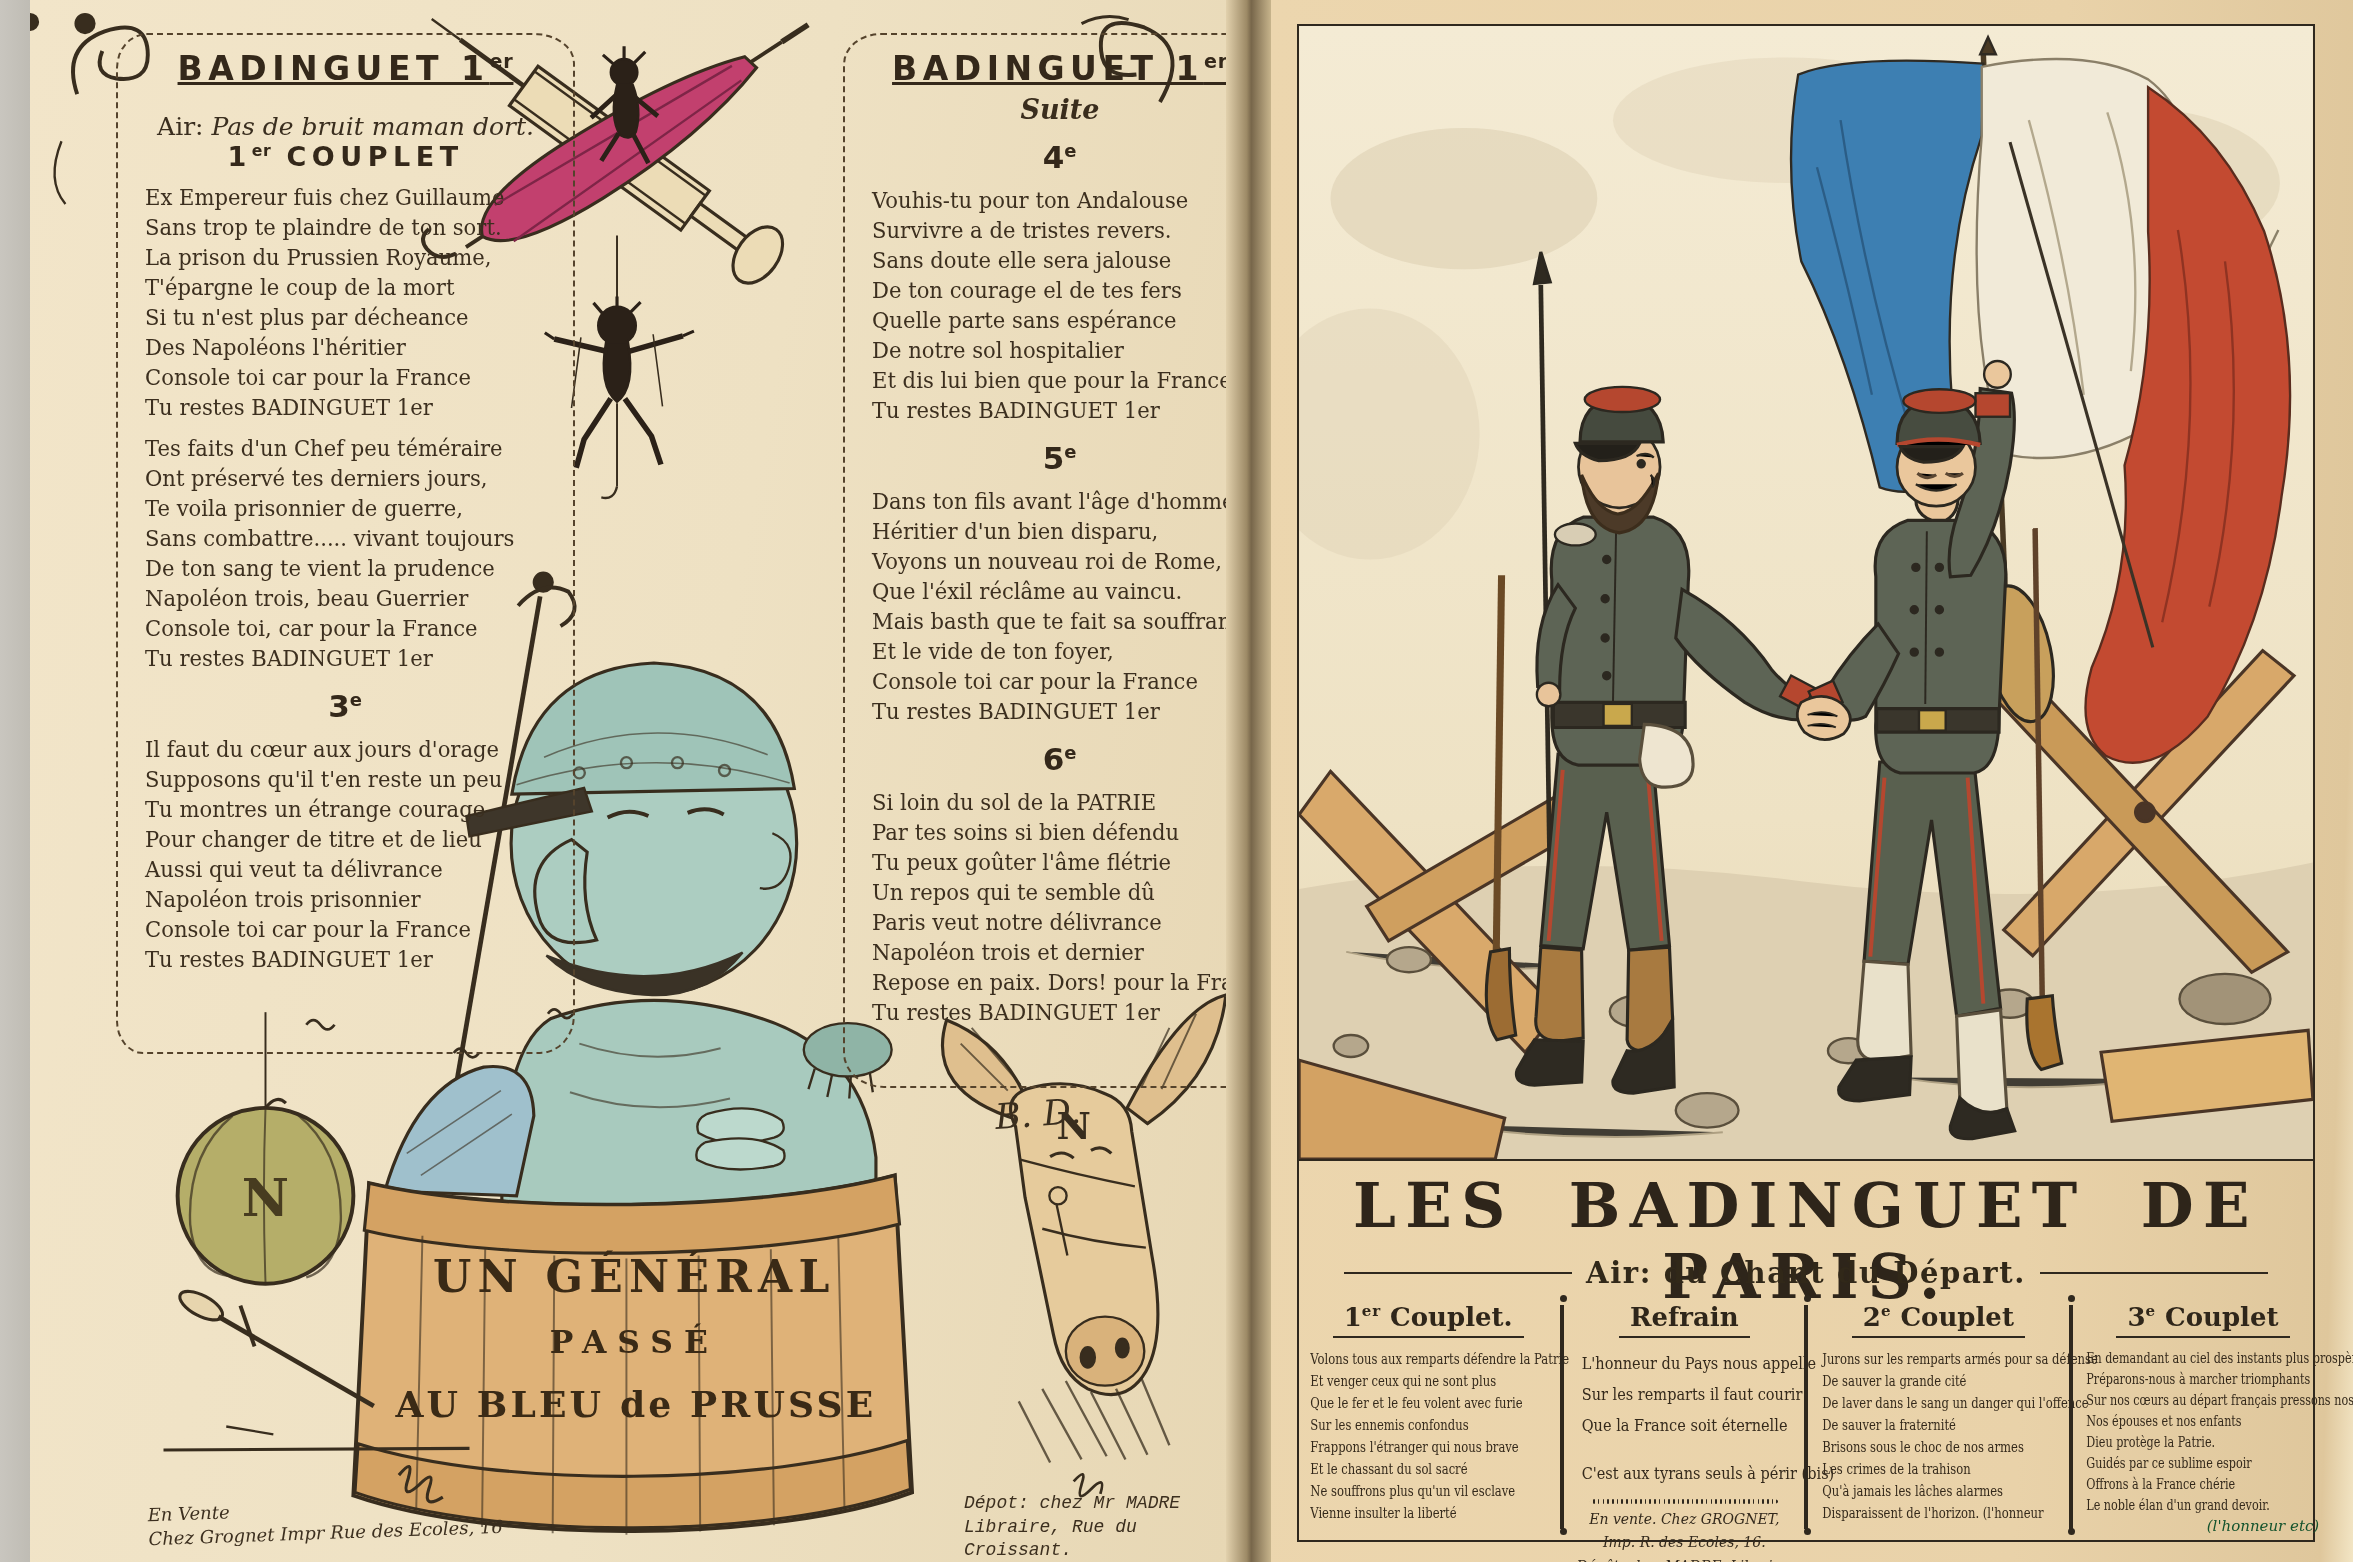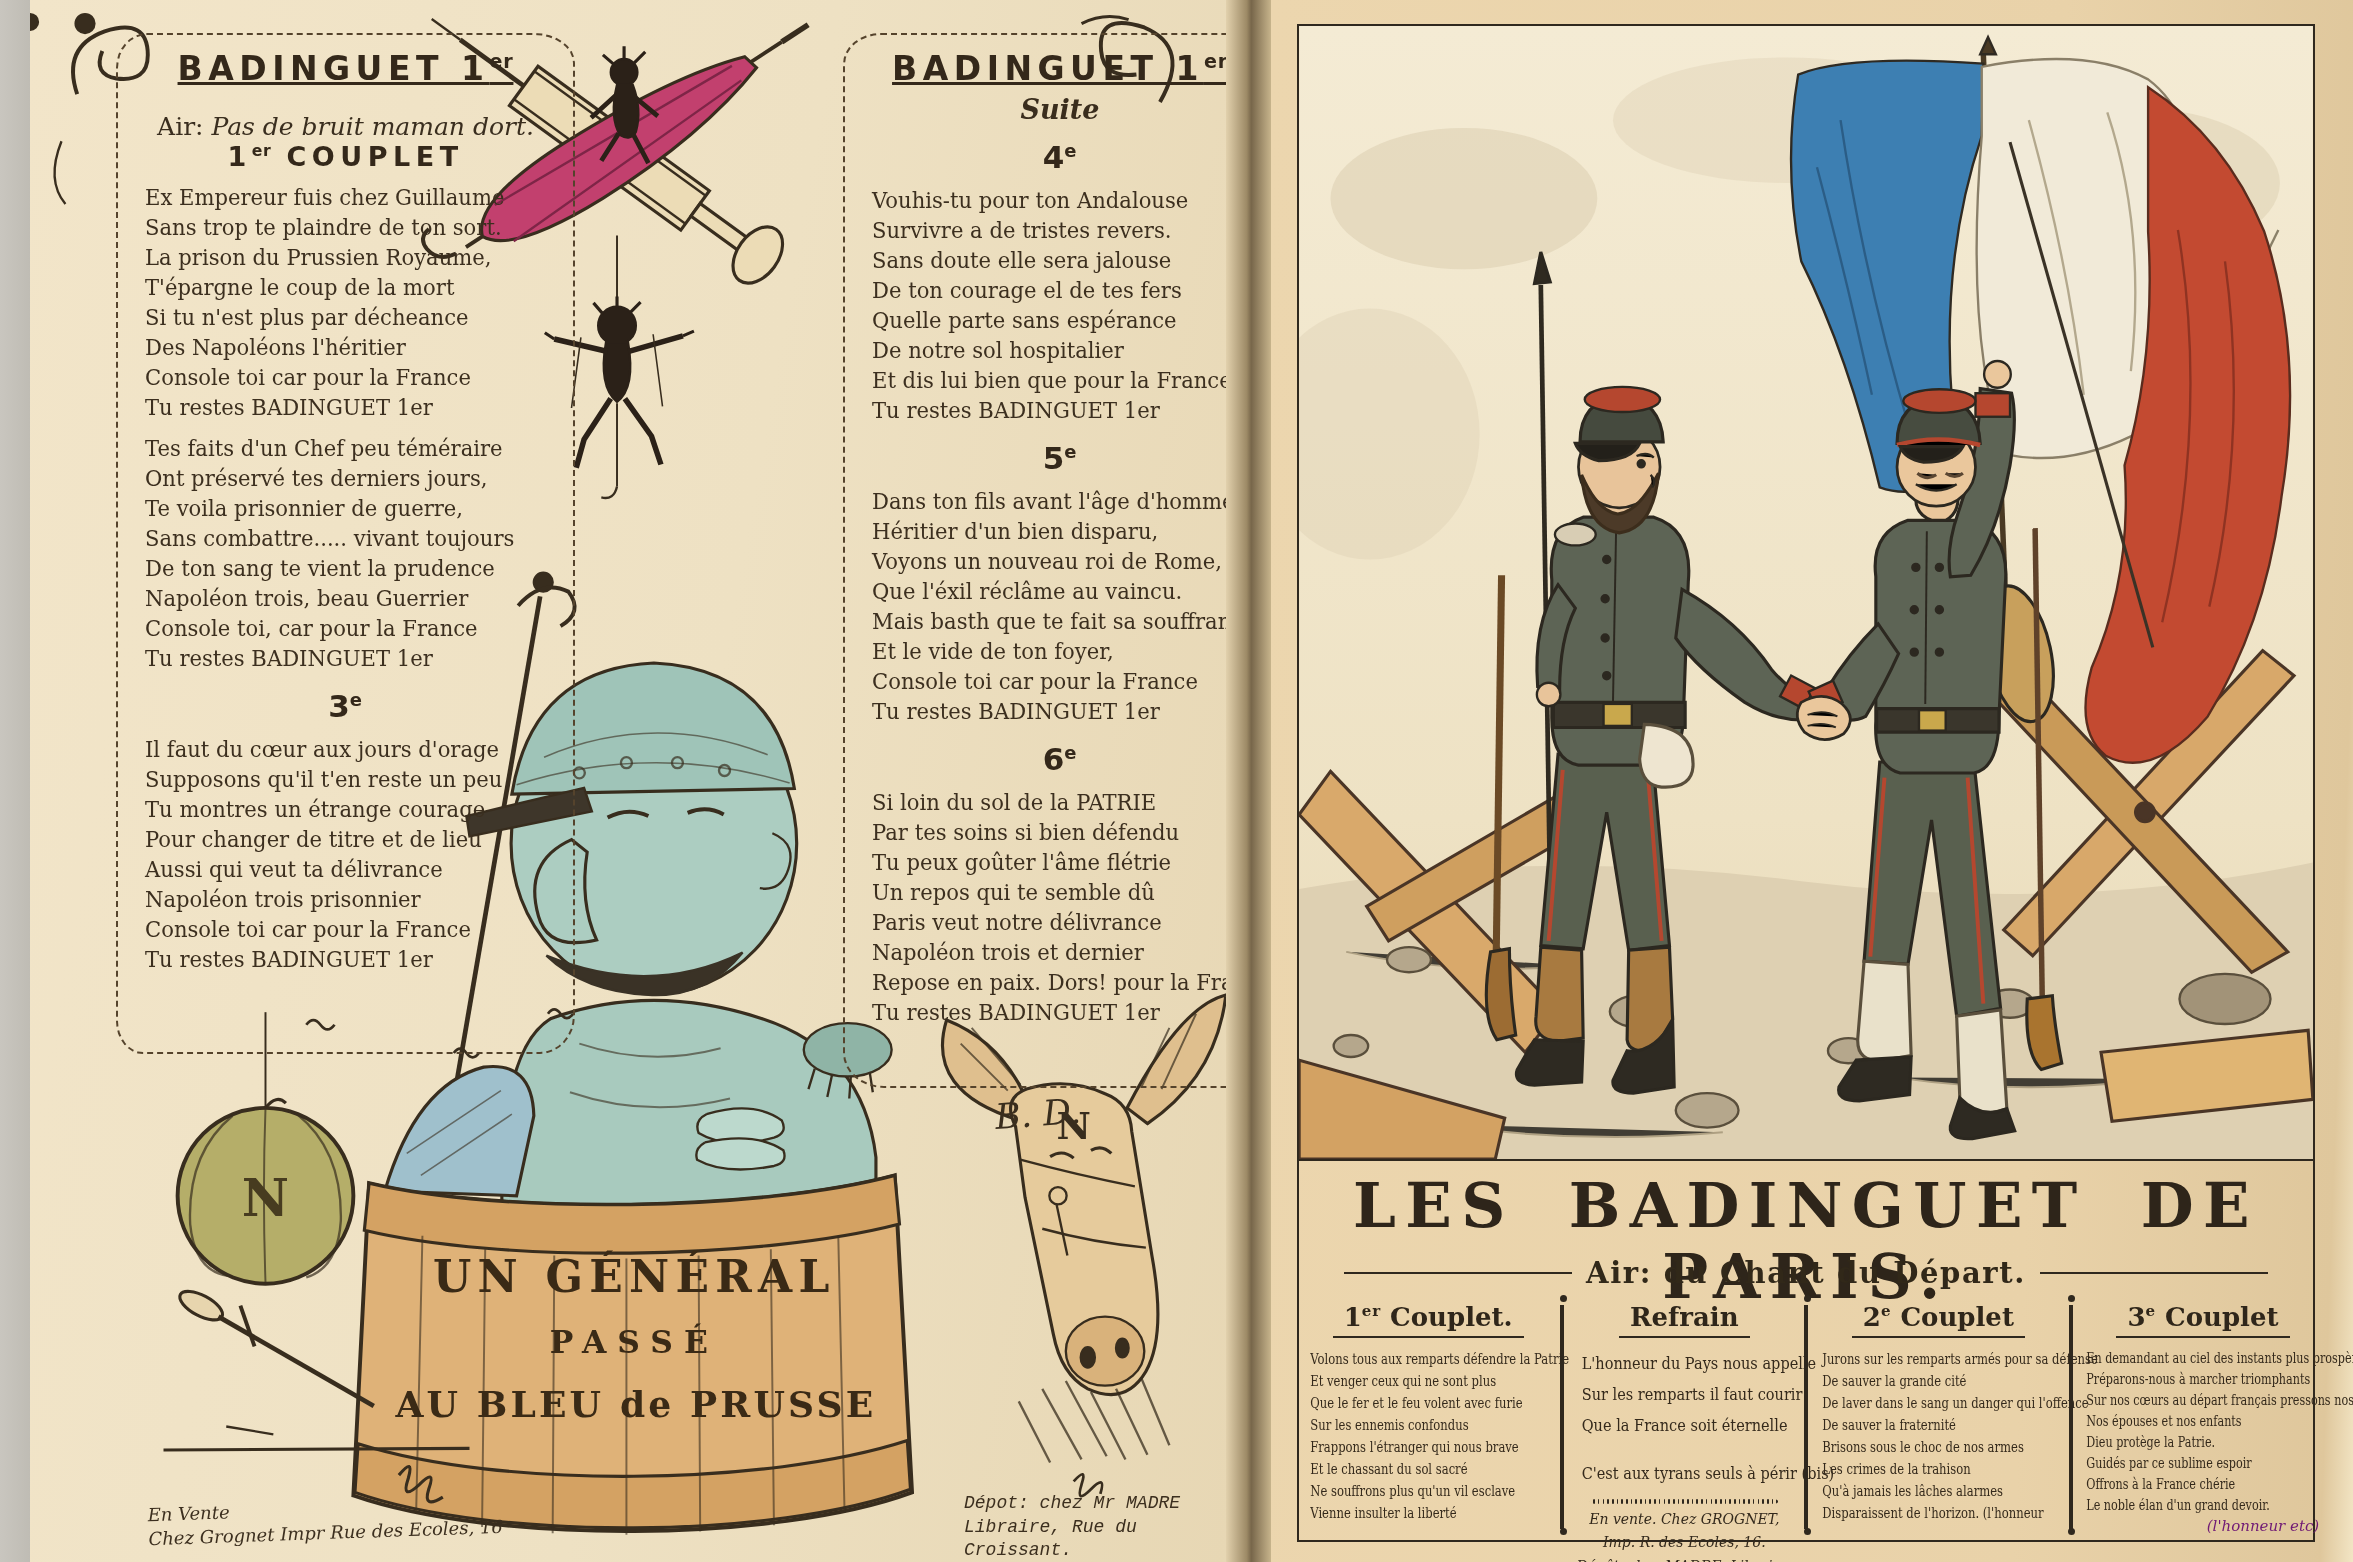--- a/index.html
+++ b/index.html
@@ -57,21 +57,21 @@
   #rp-col4 .rp-verse{font-size:14px;line-height:21px;}
   .rp-sep{width:3.1px;margin:3.1px 7.8px 0 7.8px;border-left:2px solid #2f281e;border-right:2px solid #2f281e;
      position:relative;height:224px;}
   .rp-sep::before,.rp-sep::after{content:"";position:absolute;left:-2.4px;width:7px;height:7px;
      border-radius:50%;background:#2f281e;}
   .rp-sep::before{top:-9.4px;} .rp-sep::after{bottom:-6.3px;}
   .rp-squiggle{margin:7.8px auto 1.6px;width:188px;height:9.4px;
      background:repeating-linear-gradient(90deg,transparent 0 3.1px,#2f281e 3.1px 4.7px);
      border-radius:4.7px;transform:scaleY(.5);}
   .rp-imprint{font-size:14px;font-style:italic;line-height:23.5px;color:#33291c;text-align:center;}
-  #rp-note{position:absolute;right:6.3px;bottom:-1.6px;font-size:15px;font-style:italic;color:#701a75;}
+  #rp-note{position:absolute;right:6.3px;bottom:-1.6px;font-size:15px;font-style:italic;color:#14532d;}
   .stain{border-radius:50%;filter:blur(4.7px);opacity:.35;background:#c49a58;}
 </style>
 </head>
 <body>
 
 <div id="scan-strip" class="abs"></div>
 
 <div id="left-page" class="abs">
 
   <svg class="abs" style="left:0;top:0;" width="1196" height="1563" viewBox="0 0 1524 1992">

